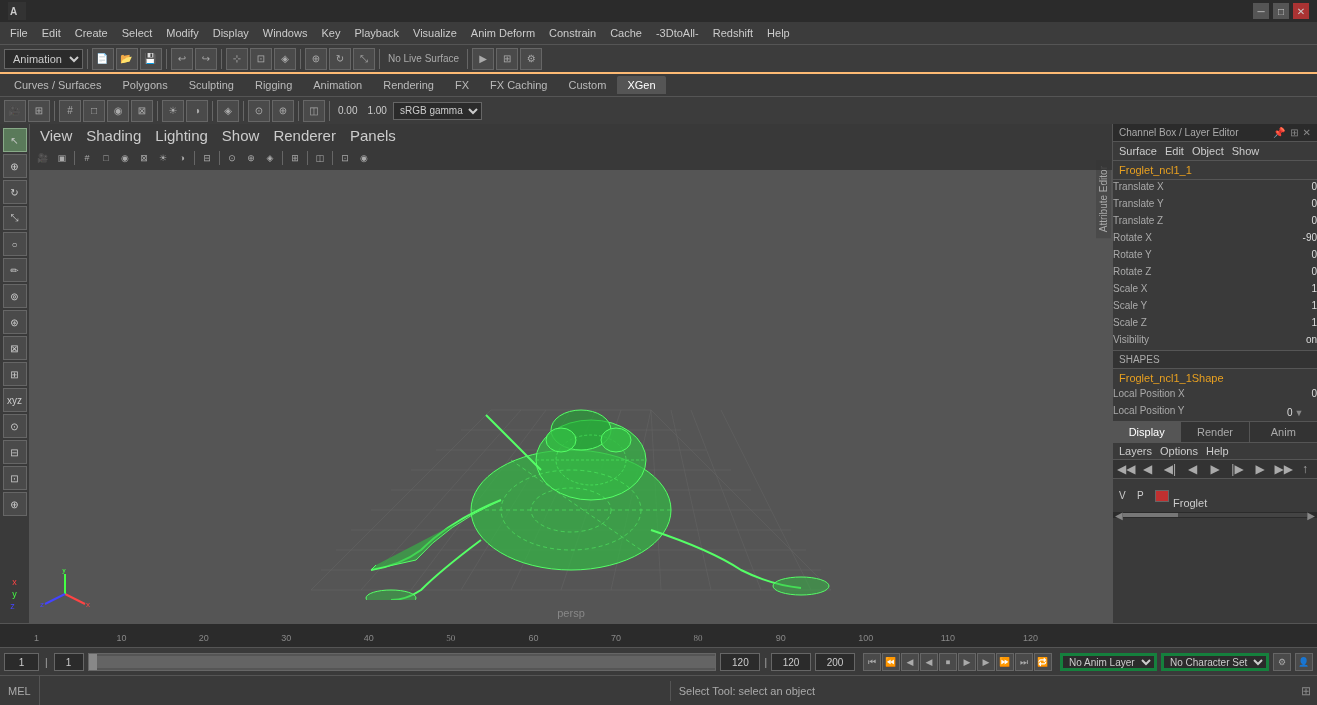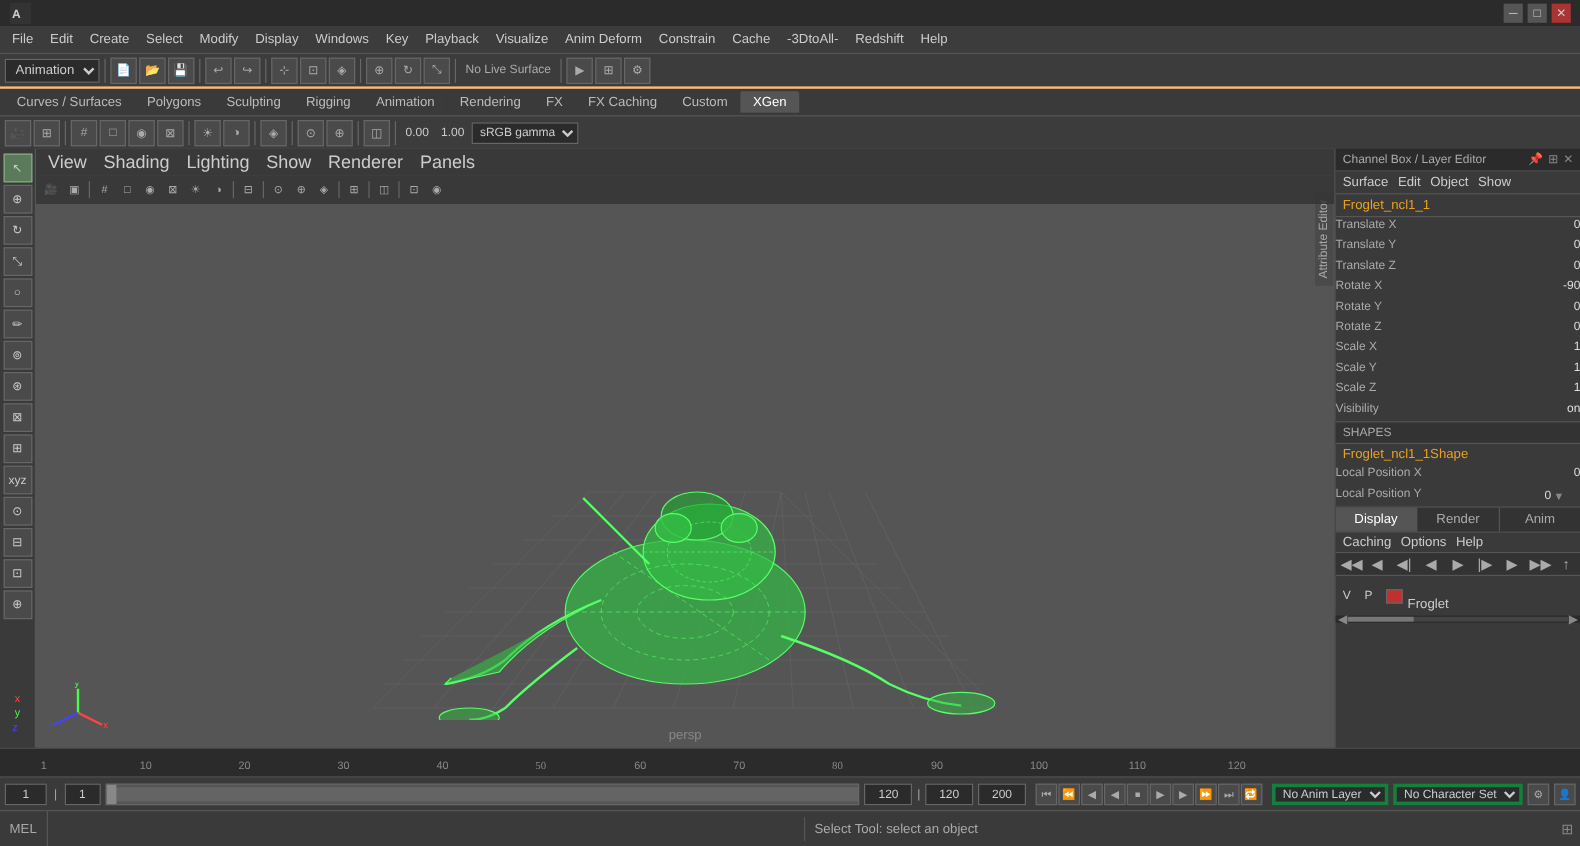--- a/index.html
+++ b/index.html
@@ -839,21 +839,21 @@
       <span class="channel-value" style="display:flex;align-items:center;gap:2px;">0 <span style="color:#888;font-size:9px;">▼</span></span>
     </div>
 
     <div id="display-tabs">
       <div class="display-tab active">Display</div>
       <div class="display-tab">Render</div>
       <div class="display-tab">Anim</div>
     </div>
 
     <div id="layers-menu">
-      <span class="layers-item">Caching</span>
+      <span class="layers-item">Layers</span>
       <span class="layers-item">Options</span>
       <span class="layers-item">Help</span>
     </div>
 
     <div id="layer-nav">
       <span class="layer-nav-btn">◀◀</span>
       <span class="layer-nav-btn">◀</span>
       <span class="layer-nav-btn">◀|</span>
       <span class="layer-nav-btn">◀</span>
       <span class="layer-nav-btn">▶</span>

